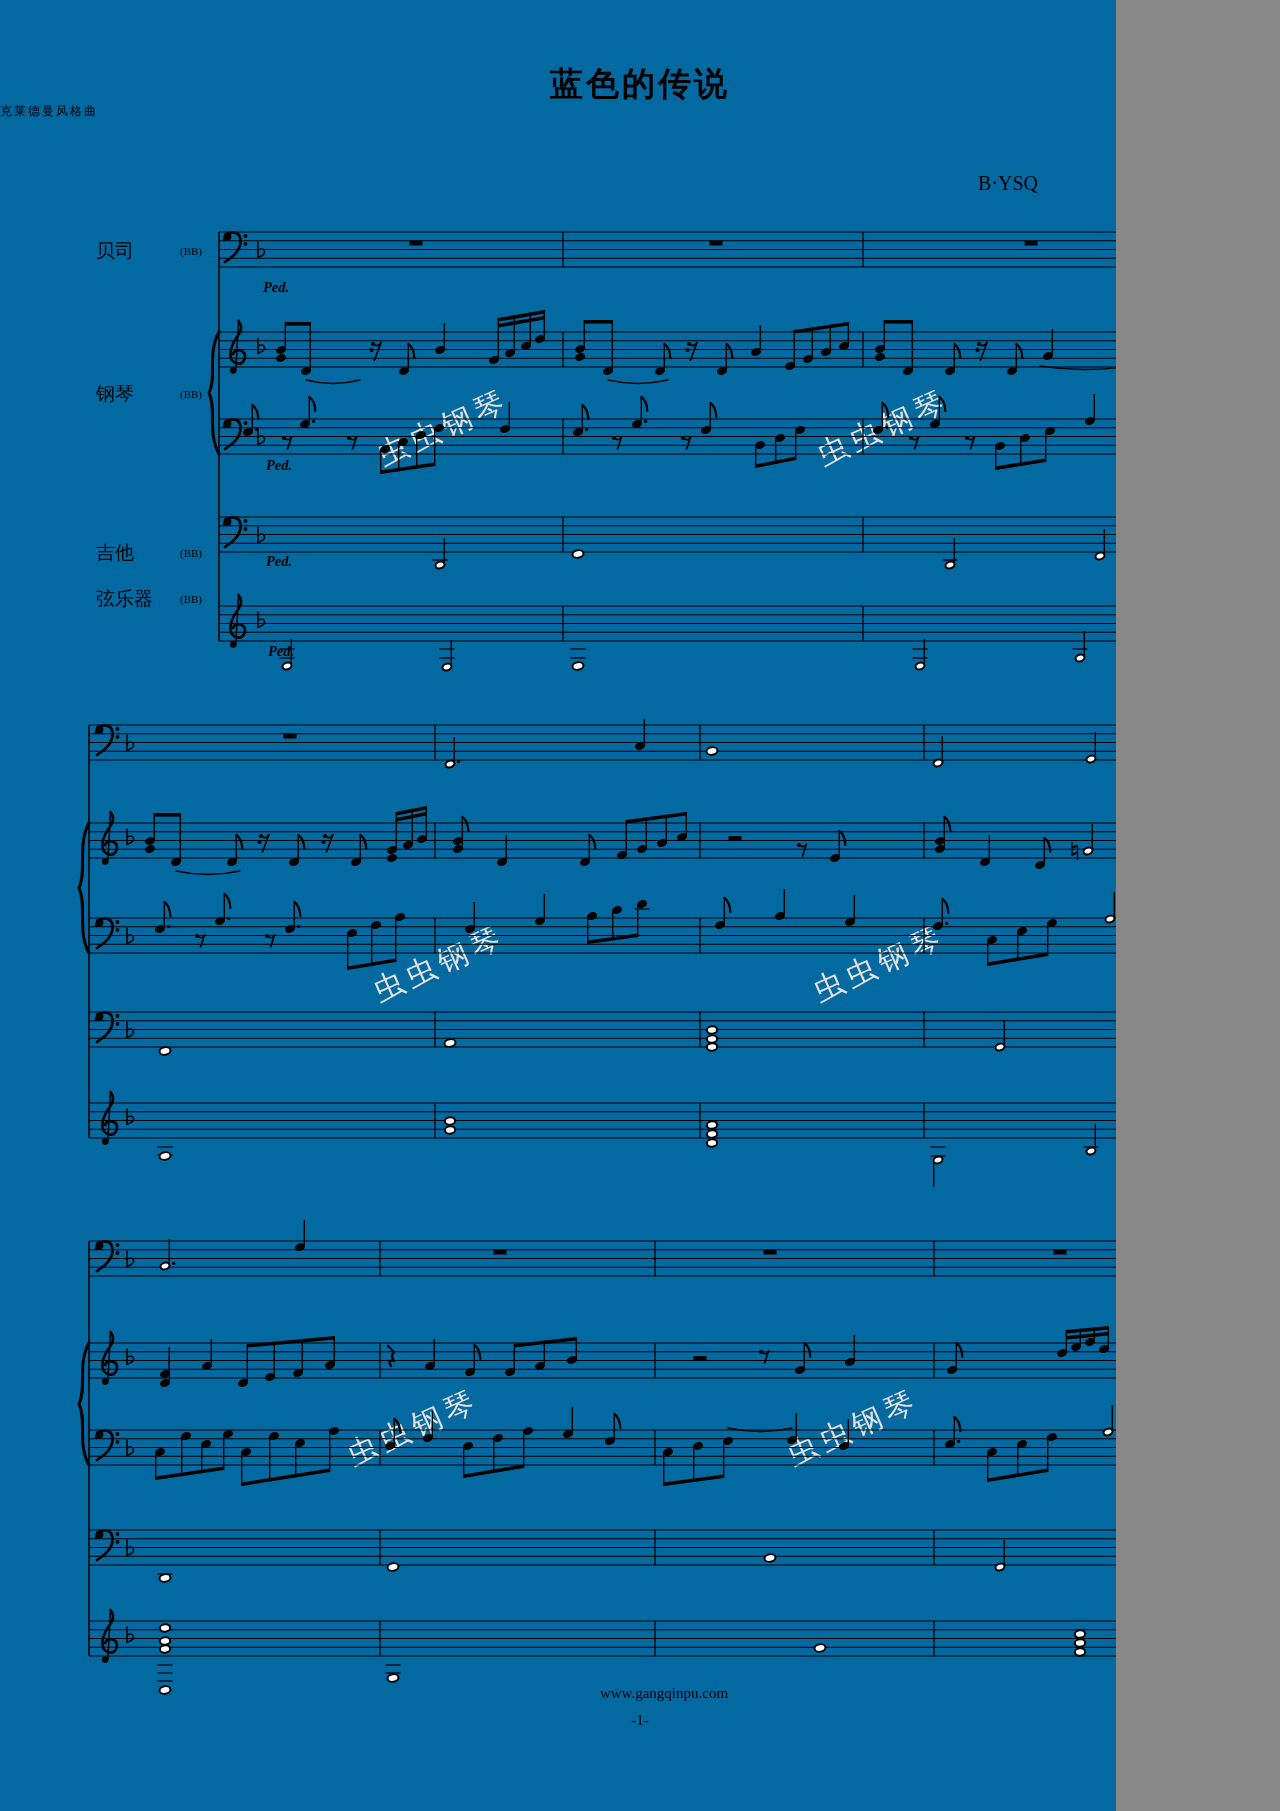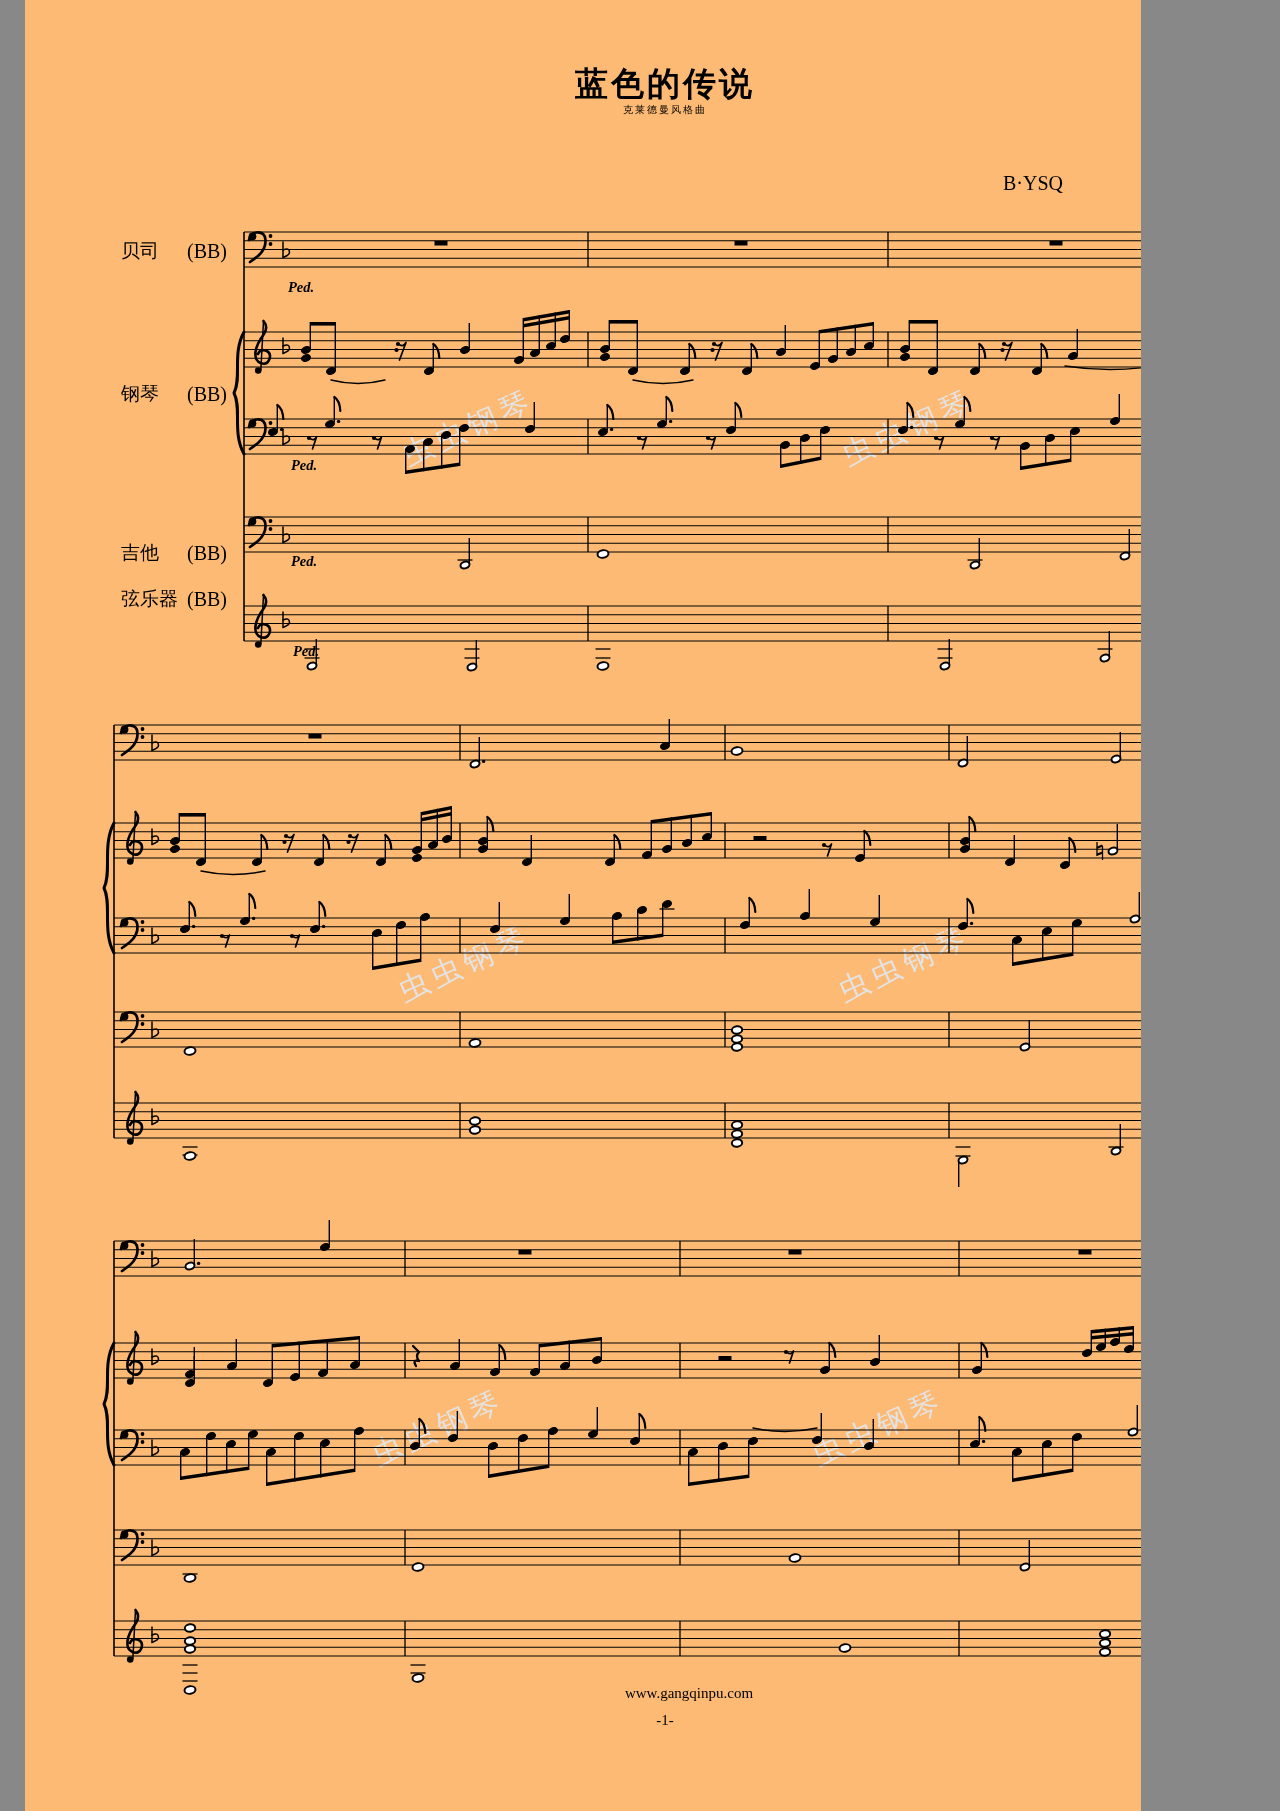--- a/index.html
+++ b/index.html
@@ -1,24 +1,24 @@
 <!DOCTYPE html>
 <html><head>
 <meta charset="utf-8">
 <style>
   html,body{margin:0;padding:0;background:#888;}
-  .page{position:relative;width:1116px;height:1811px;background:#fdba74;overflow:hidden;
-        font-family:"Liberation Serif","DejaVu Serif",serif;color:#000;margin-left:25px;}
+  .page{position:relative;width:1116px;height:1811px;background:#0369a1;overflow:hidden;
+        font-family:"Liberation Serif","DejaVu Serif",serif;color:#000;}
   .abs{position:absolute;}
   .title{top:62px;left:0;width:1280px;text-align:center;font-size:33px;font-weight:700;letter-spacing:3px;}
-  .subtitle{top:103px;left:0;width:1280px;text-align:center;font-size:10px;letter-spacing:2px;}
+  .subtitle{top:103px;left:0;width:1280px;text-align:left;font-size:12px;letter-spacing:2px;}
   .composer{top:172px;right:78px;font-size:20px;}
   .inst-label{left:96px;width:106px;display:flex;justify-content:space-between;align-items:center;
               font-size:19px;font-family:"Liberation Serif",serif;}
-  .inst-label .tuning{font-size:20px;}
+  .inst-label .tuning{font-size:11px;}
   .footer-site{top:1685px;left:0;width:1280px;text-align:center;font-size:15px;padding-left:24px;}
   .footer-page{top:1712px;left:0;width:1280px;text-align:center;font-size:15px;}
   svg{position:absolute;top:0;left:0;}
 </style>
 </head>
 <body>
 
 <div class="page">
   <div class="abs title">蓝色的传说</div>
   <div class="abs subtitle">克莱德曼风格曲</div>

